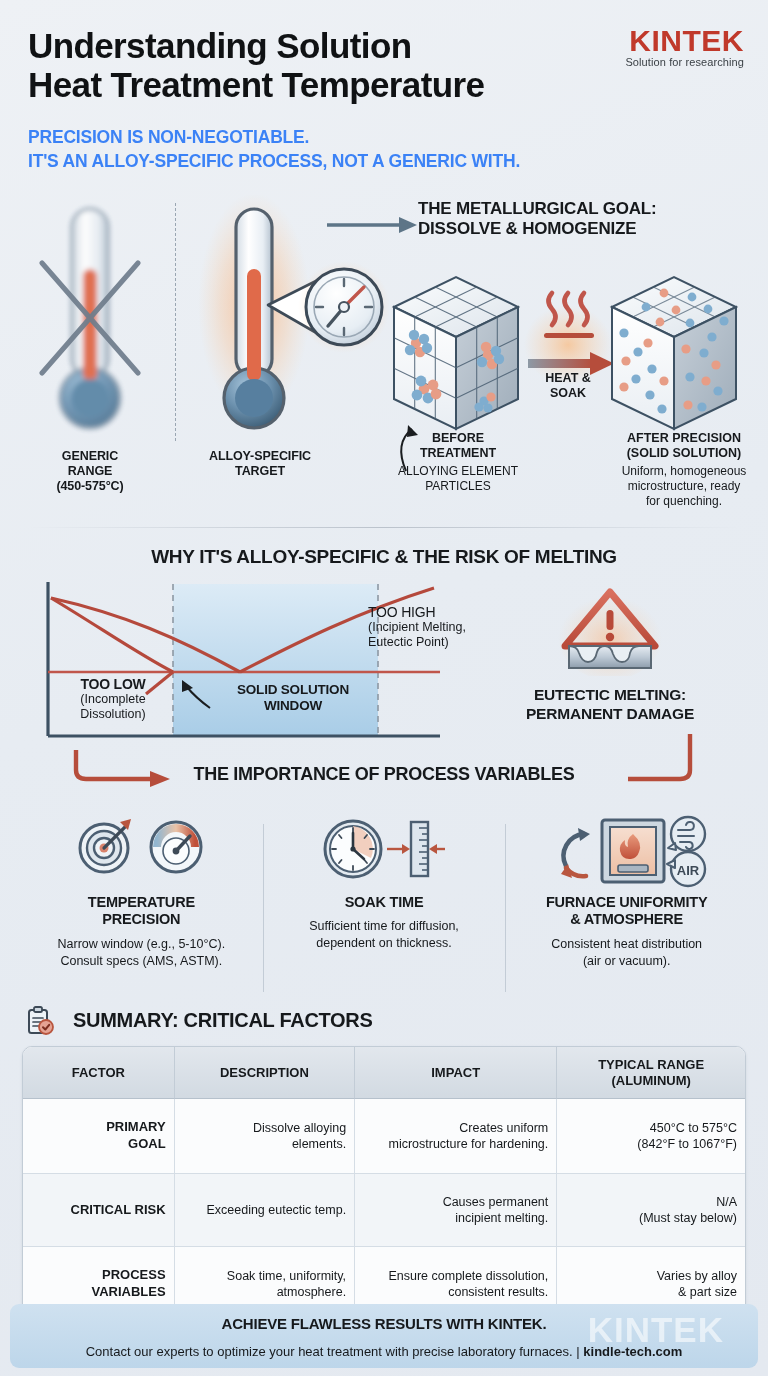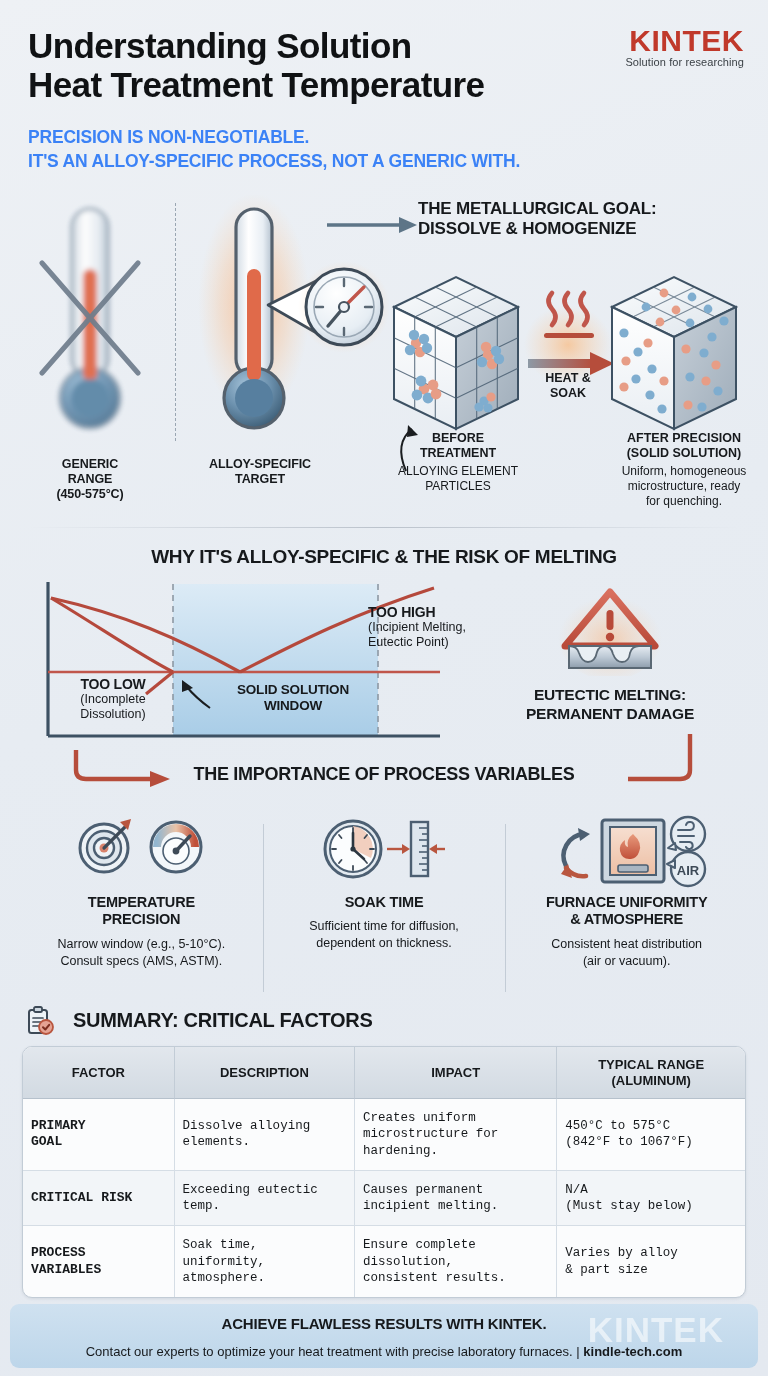--- a/index.html
+++ b/index.html
@@ -31,21 +31,21 @@
     line-height:1.33; letter-spacing:-0.2px; color:#3b82f6;
   }
 
   
   .sec1 { position:relative; height:345px; margin-top:14px; }
   .thermo-block { position:absolute; top:8px; left:10px; width:340px; height:310px; }
   .thermo-col { position:absolute; width:160px; text-align:center; }
   .thermo-col.a { left:0; }
   .thermo-col.b { left:170px; }
   .thermo-caption {
-    font-size:12.5px; font-weight:bold; line-height:1.22; margin-top:8px;
+    font-size:12.5px; font-weight:bold; line-height:1.22; 
     letter-spacing:-0.1px;
   }
   .vdash {
     position:absolute; left:165px; top:8px; height:238px;
     border-left:1.5px dashed #9aa6b2;
   }
 
   .goal-title {
     position:absolute; left:418px; top:12px; width:340px;
     font-size:17px; font-weight:bold; line-height:1.2; letter-spacing:-0.2px;
@@ -101,22 +101,22 @@
   table { width:100%; border-collapse:separate; border-spacing:0;
           background:#fbfcfd; border:1px solid #c2ccd6; border-radius:10px; overflow:hidden;
           box-shadow:0 1px 3px rgba(40,60,80,.10); }
   thead th {
     background:linear-gradient(180deg,#e2e7ed,#d2dae2);
     font-size:13px; font-weight:bold; padding:10px 6px; line-height:1.2;
     border-right:1px solid #c2ccd6; border-bottom:1px solid #b6c1cc; text-align:center;
   }
   thead th:last-child { border-right:none; }
   tbody td {
-    font-size:12.5px; padding:11px 8px; line-height:1.3; text-align:left;
-    border-right:1px solid #d5dde5; border-bottom:1px solid #d5dde5; vertical-align:middle;font-family:Liberation Mono, monospace;
+    font-size:12.5px; padding:20px 8px; line-height:1.3; text-align:right;
+    border-right:1px solid #d5dde5; border-bottom:1px solid #d5dde5; vertical-align:middle;
   }
   tbody td:last-child { border-right:none; }
   tbody tr:last-child td { border-bottom:none; }
   tbody td.factor { font-weight:bold; font-size:13px; width:21%; }
   tbody td.desc { width:25%; }
   tbody td.impact { width:28%; }
   tbody td.range { width:26%; }
   tbody tr:nth-child(even) td { background:#f2f5f8; }
 
   
@@ -466,21 +466,21 @@
         <div style="font-size:12.5px;line-height:1.2;">(Incomplete</div>
         <div style="font-size:12.5px;line-height:1.2;">Dissolution)</div>
       </div>
 
       <div style="position:absolute; left:185px; top:106px; width:160px; text-align:center;">
         <div style="font-size:13.5px;font-weight:bold;line-height:1.2;letter-spacing:-0.2px;">SOLID SOLUTION</div>
         <div style="font-size:13.5px;font-weight:bold;line-height:1.2;letter-spacing:-0.2px;">WINDOW</div>
       </div>
 
       <div style="position:absolute; left:340px; top:28px; width:130px;">
-        <div style="font-size:14px;font-weight:bold;letter-spacing:-0.2px;">TOO HIGH</div>
+        <div style="font-size:14px;font-weight:normal;letter-spacing:-0.2px;">TOO HIGH</div>
         <div style="font-size:12.5px;line-height:1.2;">(Incipient Melting,</div>
         <div style="font-size:12.5px;line-height:1.2;">Eutectic Point)</div>
       </div>
     </div>
 
     <div class="warn-wrap">
       <svg width="110" height="92" viewBox="0 0 110 92">
         <defs>
           <linearGradient id="triG" x1="0" y1="0" x2="0" y2="1">
             <stop offset="0%" stop-color="#d9705f"></stop>

